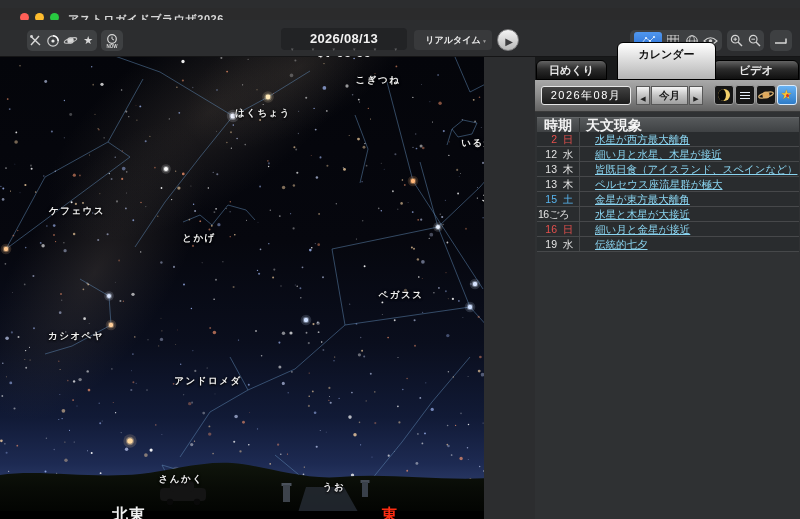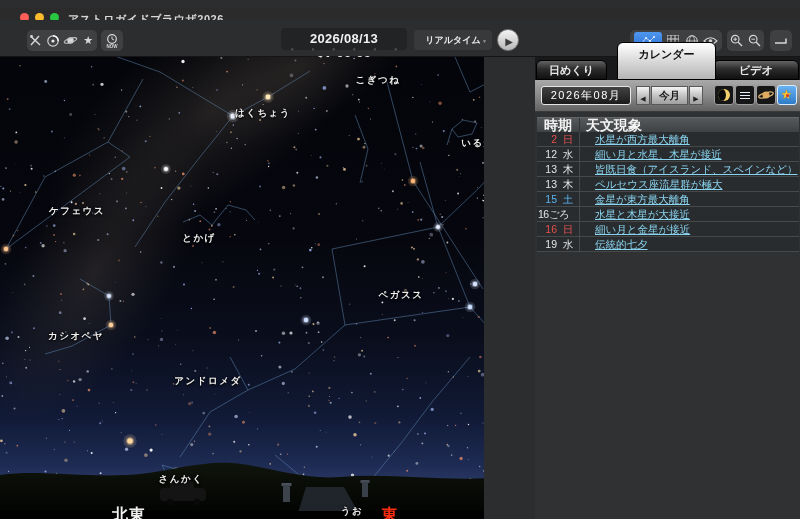--- a/index.html
+++ b/index.html
@@ -910,21 +910,21 @@
         <div class="const-label" style="left: 378px; top: 17px;">こぎつね</div>
         <div class="const-label" style="left: 263px; top: 50px;">はくちょう</div>
         <div class="const-label" style="left: 478px; top: 80px;">いるか</div>
         <div class="const-label" style="left: 498px; top: 135px;">こうま</div>
         <div class="const-label" style="left: 77px; top: 148px;">ケフェウス</div>
         <div class="const-label" style="left: 199px; top: 175px;">とかげ</div>
         <div class="const-label" style="left: 401px; top: 220px; margin-top: 12px;">ペガスス</div>
         <div class="const-label" style="left: 76px; top: 273px;">カシオペヤ</div>
         <div class="const-label" style="left: 208px; top: 318px;">アンドロメダ</div>
         <div class="const-label" style="left: 181px; top: 416px;">さんかく</div>
-        <div class="const-label" style="left: 352px; top: 424px; margin-top: 24px;">うお</div>
+        <div class="const-label" style="left: 334px; top: 424px;">うお</div>
         <div class="const-label" style="left: 528px; top: 320px;">み</div>
         <div class="compass-label" style="left: 129px; top: 448px; color: rgb(240, 240, 240);">北東</div>
         <div class="compass-label" style="left: 390px; top: 448px; color: rgb(255, 45, 18);">東</div>
       </div>
   </div>
 
   <div class="panel">
     <div class="tabbar">
       <div class="tab tab1 inactive">日めくり</div>
       <div class="tab tab2 active">カレンダー</div>

